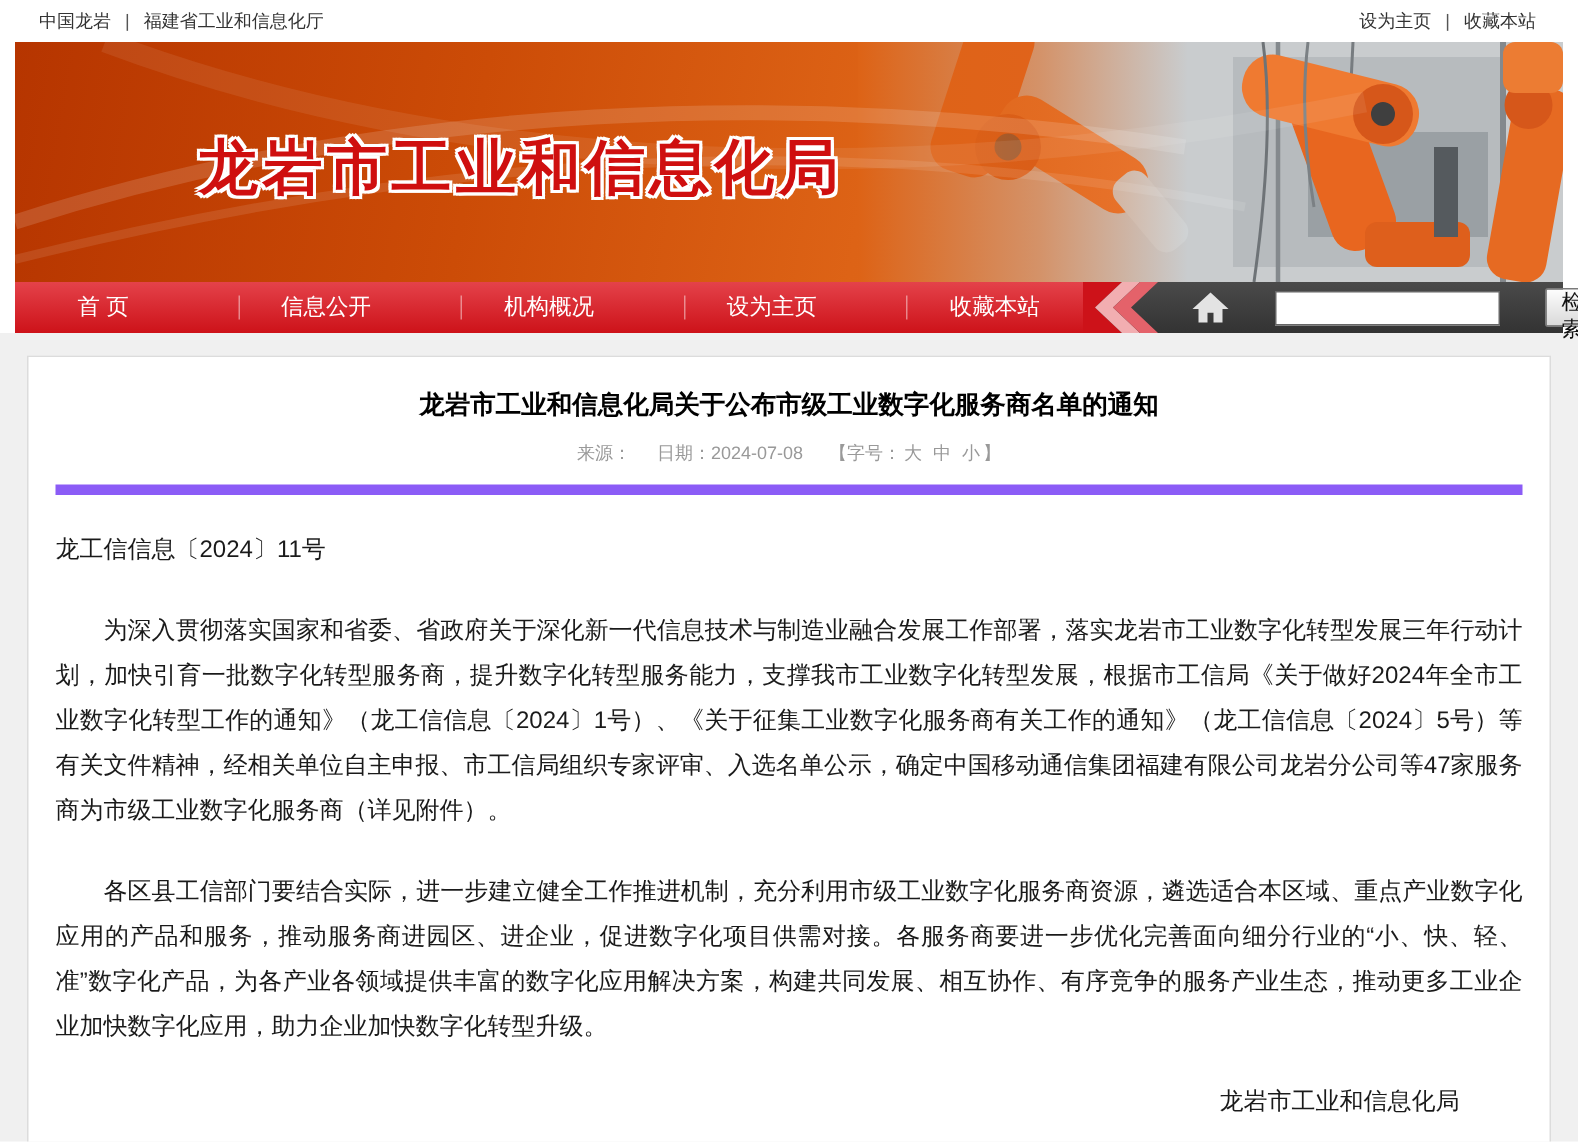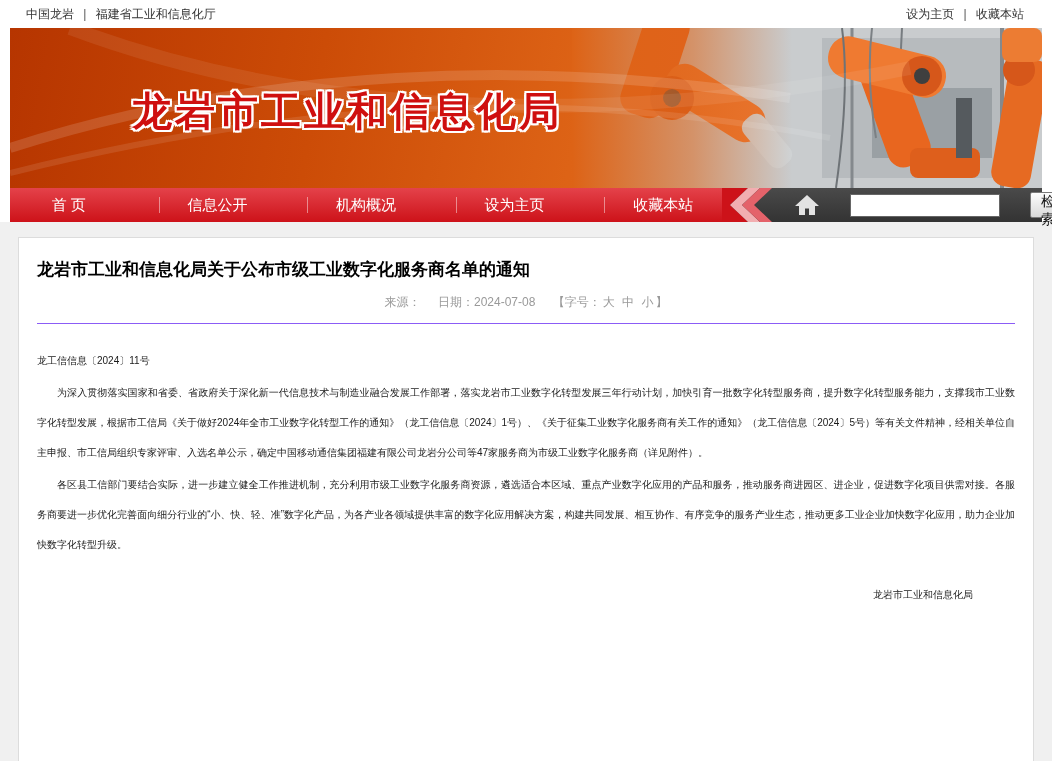--- a/index.html
+++ b/index.html
@@ -61,32 +61,32 @@
     height:26px; padding:0 10px; font-size:14px; color:#111; cursor:pointer;
     background:linear-gradient(#fdfdfd,#d9d9d9); border:1px solid #7a7a7a; border-radius:2px;
   }
   
   .content-wrap { padding:15px 18px 0; }
   .card {
     background:#fff; border:1px solid #dcdcdc; min-height:560px;
     padding:20px 18px 30px;
   }
   .article-title {
-    text-align:left; font-size:17px; font-weight:bold; color:#000;
+    text-align:center; font-size:17px; font-weight:bold; color:#000;
   }
   .article-meta {
     text-align:center; font-size:12px; color:#999; margin-top:13px;
-    padding-bottom:12px; border-bottom:1px solid #8b5cf6;
+    padding-bottom:12px; border-bottom:7px solid #8b5cf6;
   }
   .article-meta .m-gap { margin-left:14px; }
   .article-meta a { color:#999; text-decoration:none; cursor:pointer; margin:0 2px; }
   .doc-number { text-align:center; font-size:15px; color:#000; margin-top:22px; }
-  .body-text { font-size:10px; line-height:30px; color:#1a1a1a; text-align:justify; }
+  .body-text { font-size:16px; line-height:30px; color:#1a1a1a; text-align:justify; }
   .salutation { margin-top:14px; text-indent:2em; }
-  .para { margin-top:2px; text-indent:2em; }
+  .para { margin-top:24px; text-indent:2em; }
   .attachment { text-indent:3.7em; }
   .signature { text-align:right; padding-right:42px; margin-top:20px; }
 </style>
 </head>
 <body>
 
 <div class="header-wrap">
 
   <div class="topbar">
     <div class="topbar-left">

